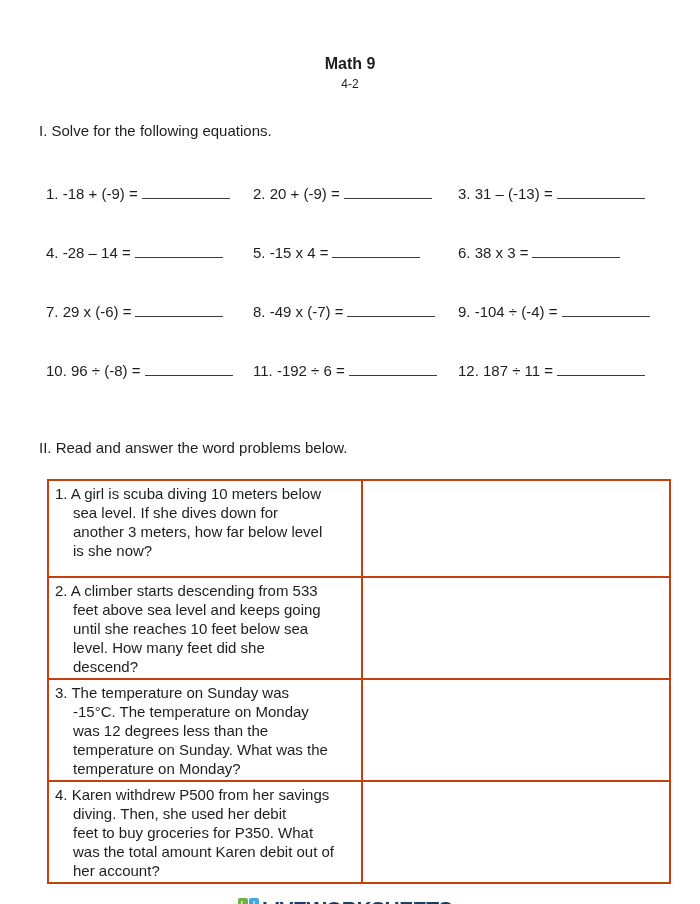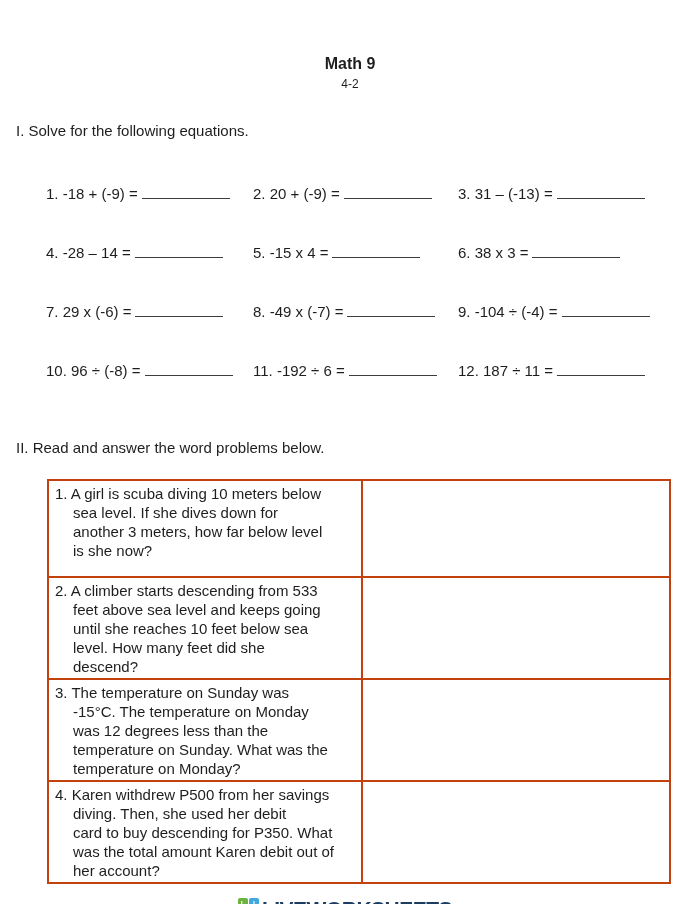--- a/index.html
+++ b/index.html
@@ -14,21 +14,21 @@
   .page { width: 700px; height: 904px; }
 
   
   .title-wrap { margin-top: 54px; text-align: center; }
   .page-title { font-size: 16px; font-weight: bold; line-height: 19px; }
   .page-subtitle { font-size: 12px; line-height: 19px; margin-top: 2px; }
 
   
   .section-heading {
     font-size: 15px; line-height: 19px;
-    margin-left: 16px;
+    margin-left: 39px;
   }
   .heading-1 { margin-top: 27px; }
   .heading-2 { margin-top: 58px; }
 
   
   .equations {
     margin: 44px 0 0 46px;
     display: grid;
     grid-template-columns: 207px 205px auto;
     grid-row-gap: 40px;
@@ -159,21 +159,21 @@
           <span class="q-line cont">was 12 degrees less than the</span>
           <span class="q-line cont">temperature on Sunday. What was the</span>
           <span class="q-line cont">temperature on Monday?</span>
         </td>
         <td class="answer-cell"></td>
       </tr>
       <tr class="row-4">
         <td class="question-cell">
           <span class="q-line">4. Karen withdrew P500 from her savings</span>
           <span class="q-line cont">diving. Then, she used her debit</span>
-          <span class="q-line cont">card to buy descending for P350. What</span>
+          <span class="q-line cont">feet to buy groceries for P350. What</span>
           <span class="q-line cont">was the total amount Karen debit out of</span>
           <span class="q-line cont">her account?</span>
         </td>
         <td class="answer-cell"></td>
       </tr>
     </tbody>
   </table>
 
   <div class="footer">
     <div style="display:flex;align-items:center;">

